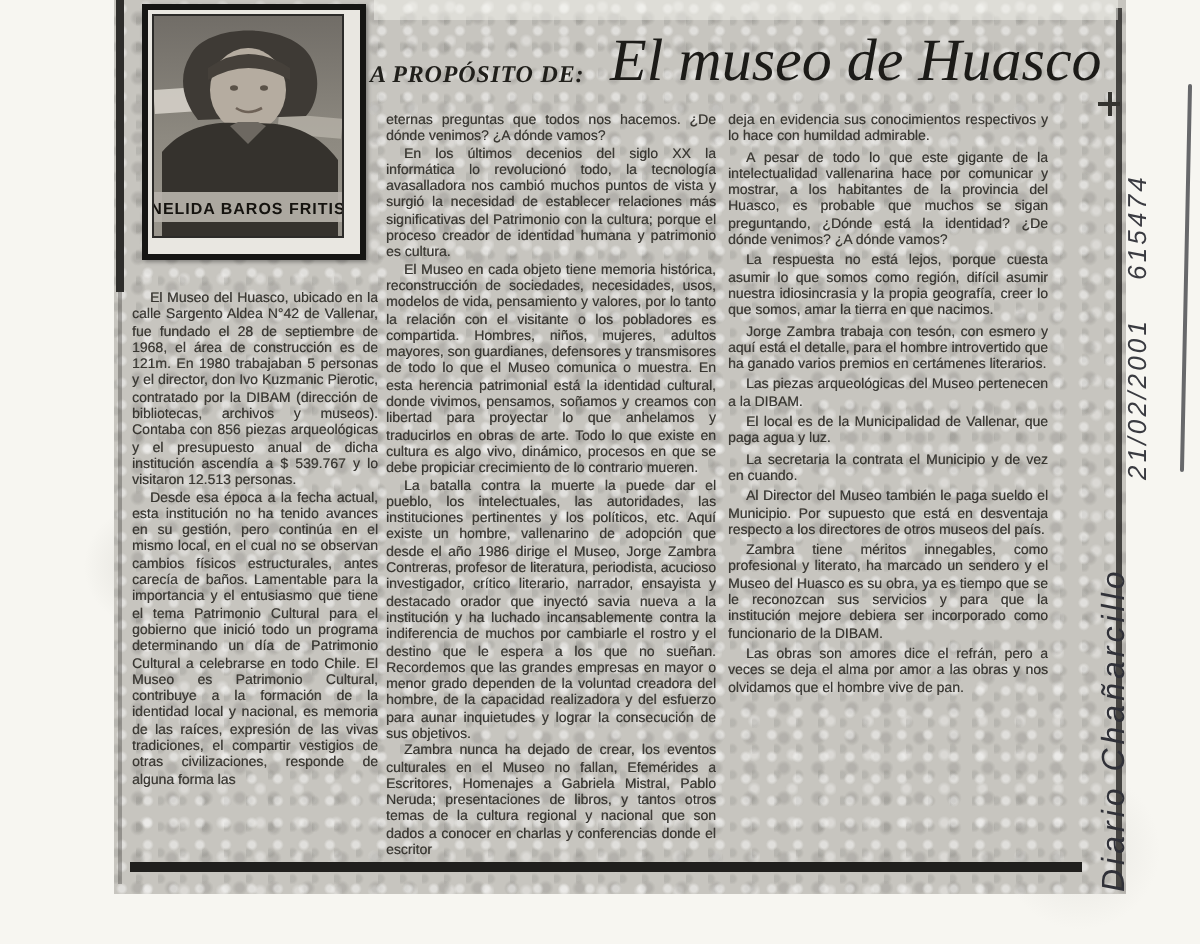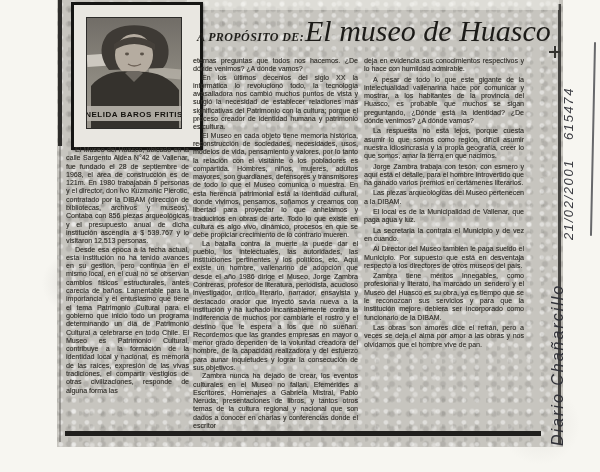--- a/index.html
+++ b/index.html
@@ -19,23 +19,23 @@
     background-size:13px 11px,17px 15px,11px 13px,19px 17px;}
   .clip-left-edge{position:absolute;left:1px;top:0;width:4px;height:146px;background:#2e2d2b;}
   .clip-left-edge-low{position:absolute;left:2px;top:146px;width:2px;height:296px;background:rgba(62,60,57,.38);}
   .clip-right-edge{position:absolute;left:501px;top:4px;width:3px;height:440px;background:rgba(46,45,42,.85);}
   .clip-bottom-rule{position:absolute;left:8px;top:431px;width:476px;height:5px;background:#201f1d;}
   .clip-top-light{position:absolute;left:130px;top:0;width:372px;height:10px;background:rgba(246,245,240,.5);}
   .tick-mark{position:absolute;left:492px;top:46px;width:11px;height:12px;}
   .tick-mark:before{content:"";position:absolute;left:0;top:5px;width:11px;height:2px;background:#34332f;}
   .tick-mark:after{content:"";position:absolute;left:5px;top:0;width:2px;height:12px;background:#34332f;}
   .photo{position:absolute;left:14px;top:2px;width:102px;height:118px;
-    border:3px solid #151513;padding:12px;background:#e9e7e1;box-shadow:1px 1px 2px rgba(0,0,0,.35);}
+    border:3px solid #151513;padding:2px;background:#e9e7e1;box-shadow:1px 1px 2px rgba(0,0,0,.35);}
   .photo svg{display:block;border:1px solid #2c2b29;}
-  .kicker{position:absolute;left:140px;top:30px;width:130px;
+  .kicker{position:absolute;left:128px;top:30px;width:130px;
     font-family:"Liberation Serif", serif;font-style:italic;font-weight:bold;
     font-size:12px;letter-spacing:.4px;color:#201f1b;font-variant:small-caps;}
   .title{position:absolute;left:248px;top:14px;width:260px;
     font-family:"Liberation Serif", serif;font-style:italic;font-size:30px;
     color:#1c1b18;white-space:nowrap;}
   .col{position:absolute;top:57px;height:374px;overflow:hidden;
     font-size:7px;line-height:8.3px;text-align:justify;color:#383631;
     text-shadow:.2px .2px .3px rgba(56,54,49,.55);}
   .col p{margin:0;text-indent:9px;}
   .col p.noindent{text-indent:0;}

